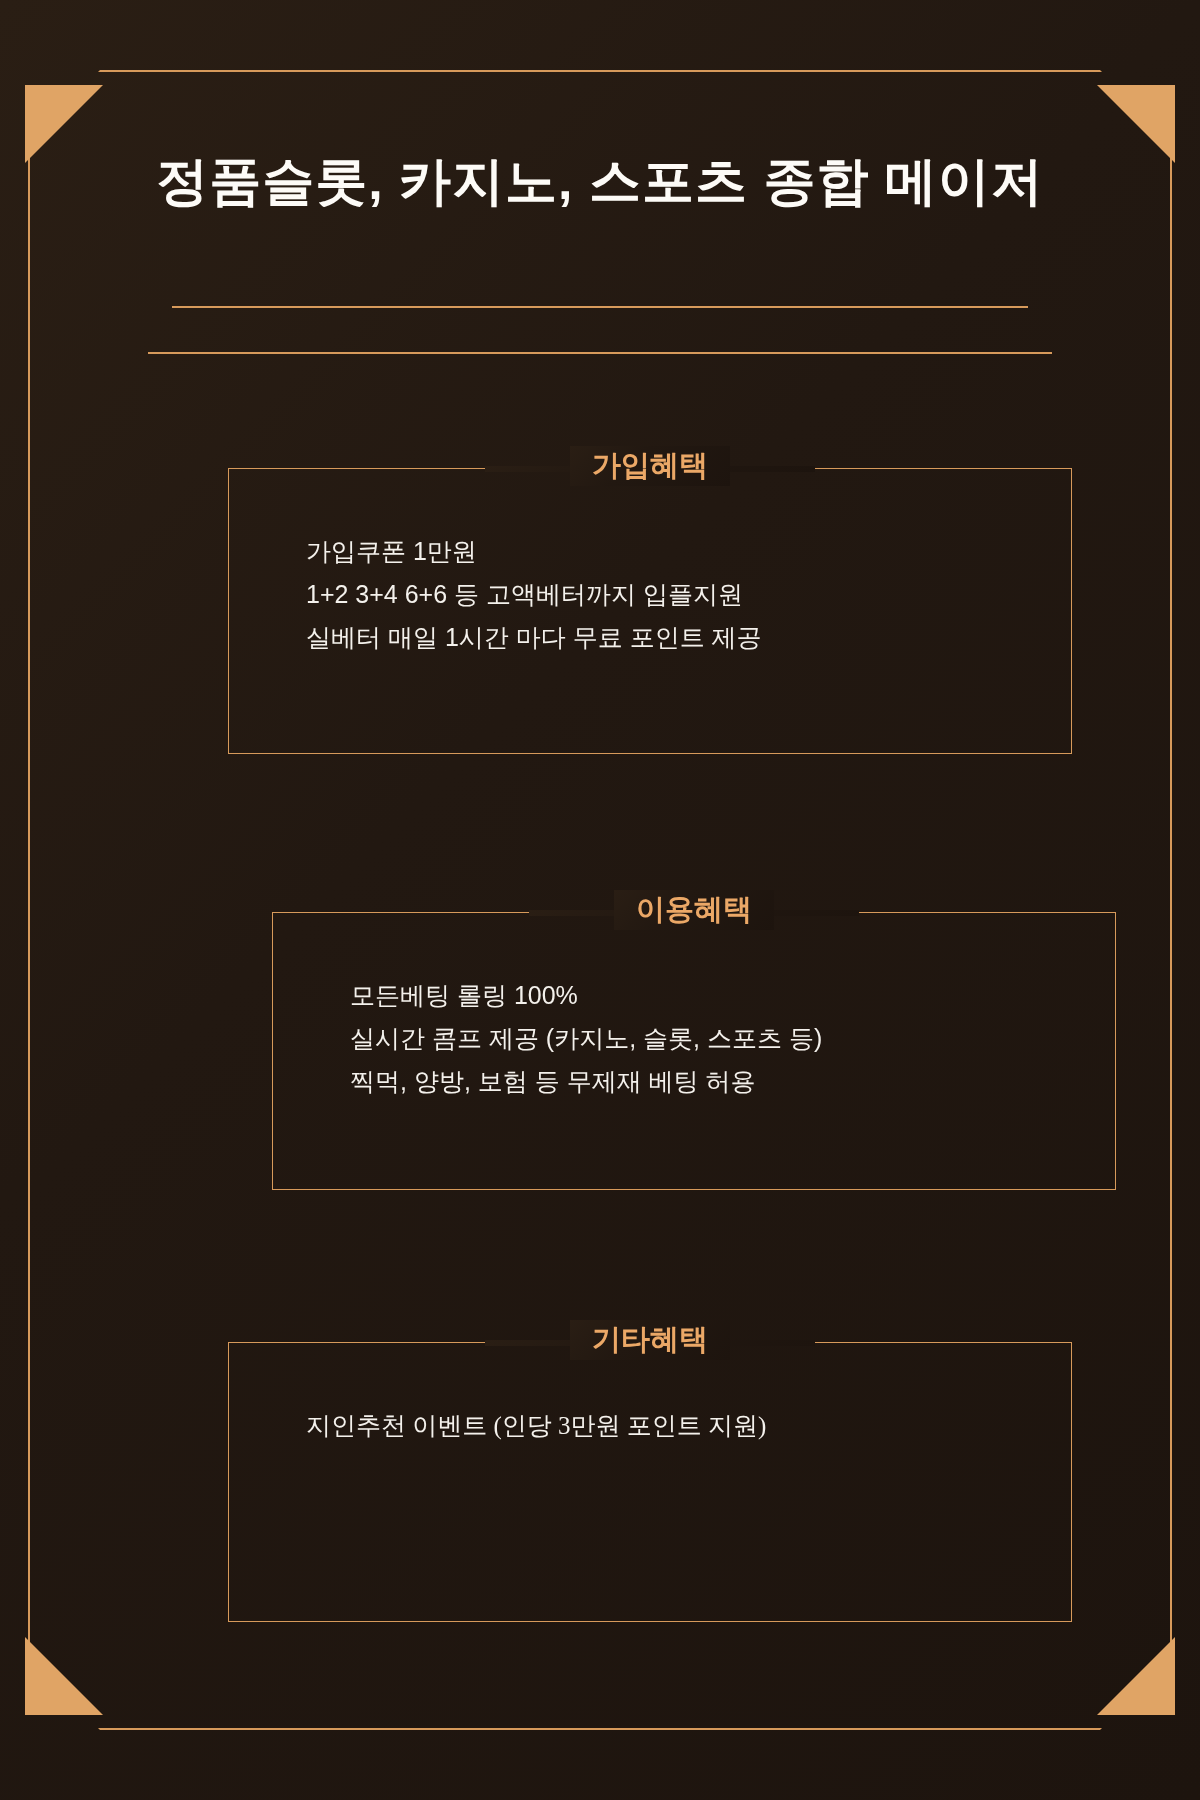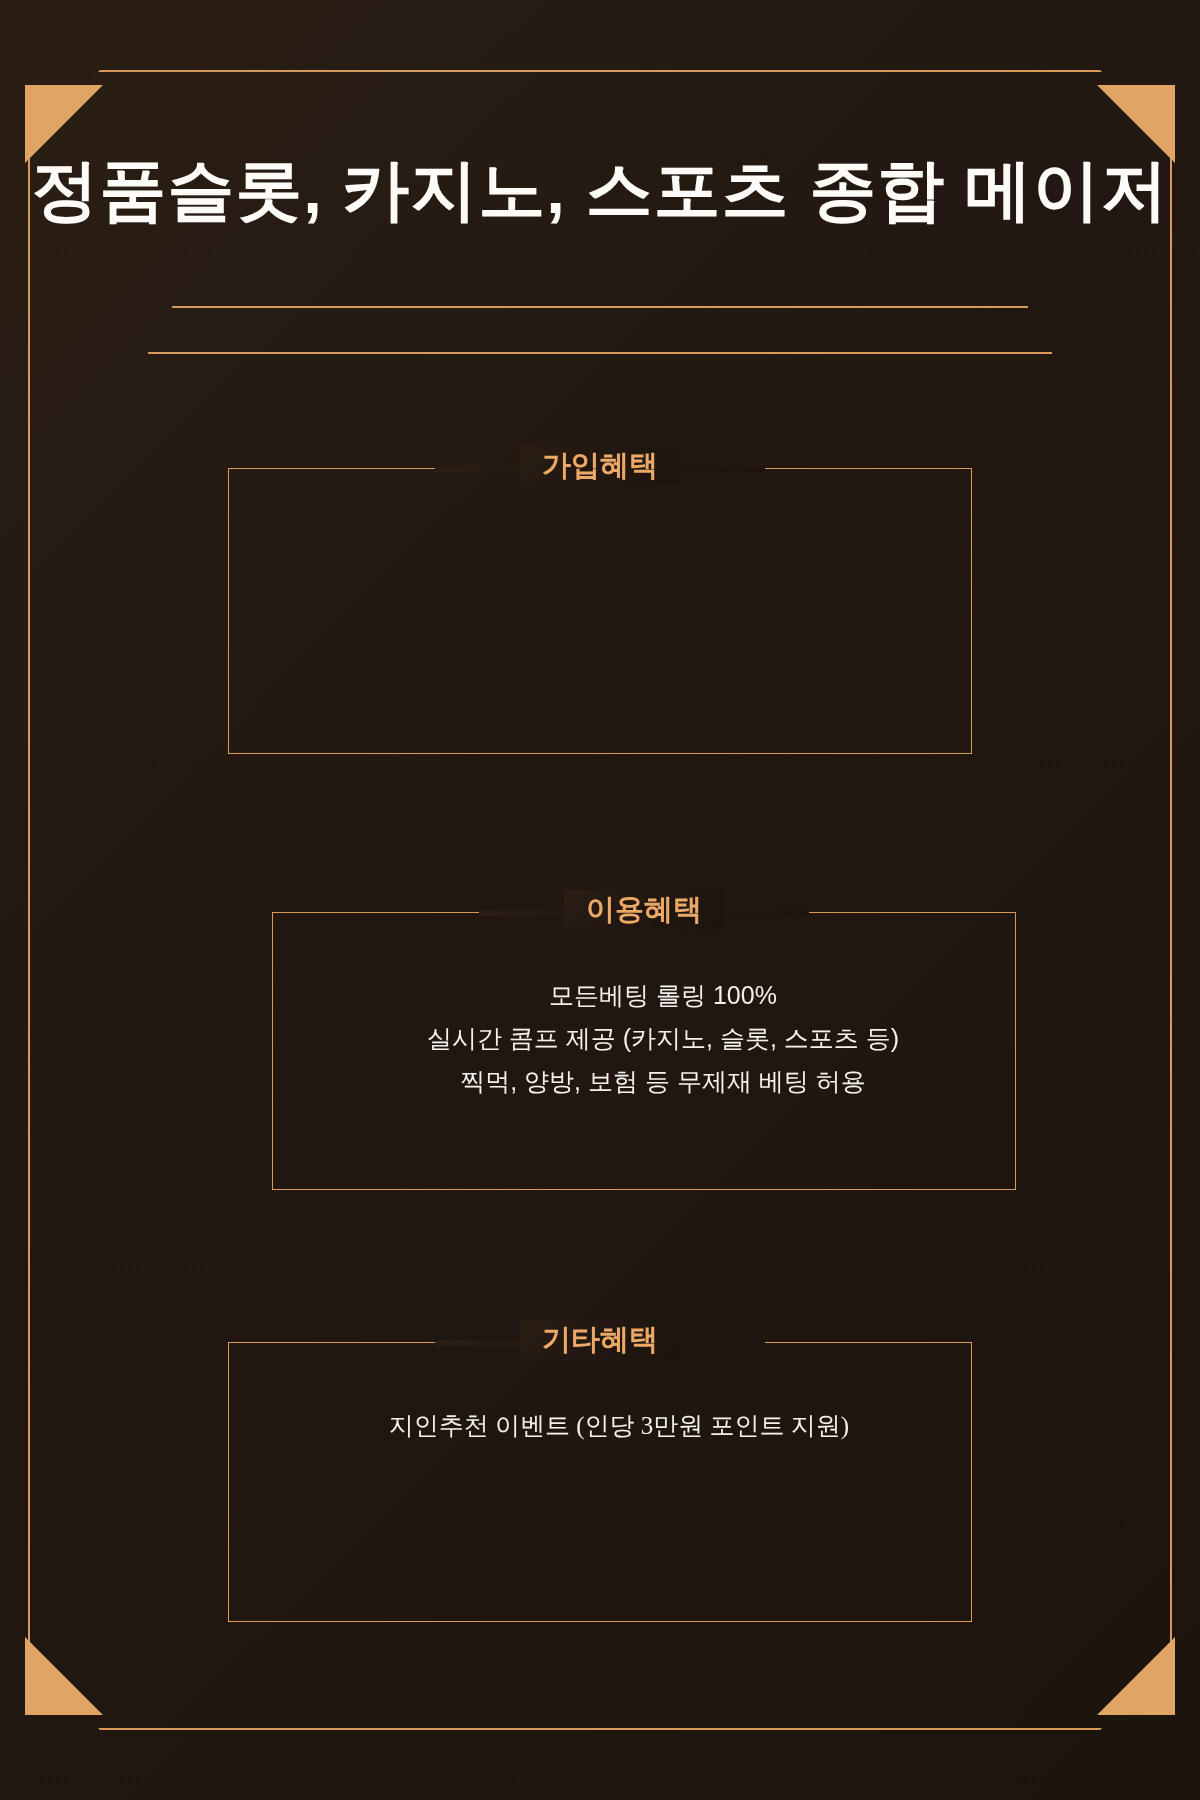--- a/index.html
+++ b/index.html
@@ -70,41 +70,40 @@
   
   .header {
     position: absolute;
     left: 0;
     top: 150px;
     width: 1200px;
     text-align: center;
   }
   .title {
     color: #fdfbf7;
-    font-size: 67px;
+    font-size: 52px;
     font-weight: bold;
     letter-spacing: 1px;
     line-height: 1.2;
     white-space: nowrap;
   }
 
   .rule {
     position: absolute;
     height: 2px;
     background: #d79a5b;
   }
   .rule.r1 { left: 172px; top: 306px;  width: 856px; }
   .rule.r2 { left: 148px; top: 352px;  width: 904px; }
 
   
   .section {
     position: absolute;
     left: 228px;
-    width: 744px;
-    text-align: center;
+    width: 844px;
   }
   .section.s1 { top: 468px; height: 286px; }
   .section.s2 { top: 912px; height: 278px; margin-left: 44px; }
   .section.s3 { top: 1342px; height: 280px; font-family: Liberation Serif, serif; }
 
   
   .box {
     position: absolute;
     left: 0;
     top: 0;
@@ -168,20 +167,25 @@
     <div class="title">정품슬롯, 카지노, 스포츠 종합 메이저</div>
   </div>
 
   <div class="rule r1"></div>
   <div class="rule r2"></div>
 
   <div class="section s1">
     <div class="box"></div>
     <div class="box-gap"></div>
     <div class="sec-title">가입혜택</div>
+    <div class="lines">
+      <div class="line">가입쿠폰 1만원</div>
+      <div class="line">1+2 3+4 6+6 등 고액베터까지 입플지원</div>
+      <div class="line">실베터 매일 1시간 마다 무료 포인트 제공</div>
+    </div>
   </div>
 
   <div class="section s2">
     <div class="box"></div>
     <div class="box-gap"></div>
     <div class="sec-title">이용혜택</div>
     <div class="lines">
       <div class="line">모든베팅 롤링 100%</div>
       <div class="line">실시간 콤프 제공 (카지노, 슬롯, 스포츠 등)</div>
       <div class="line">찍먹, 양방, 보험 등 무제재 베팅 허용</div>

